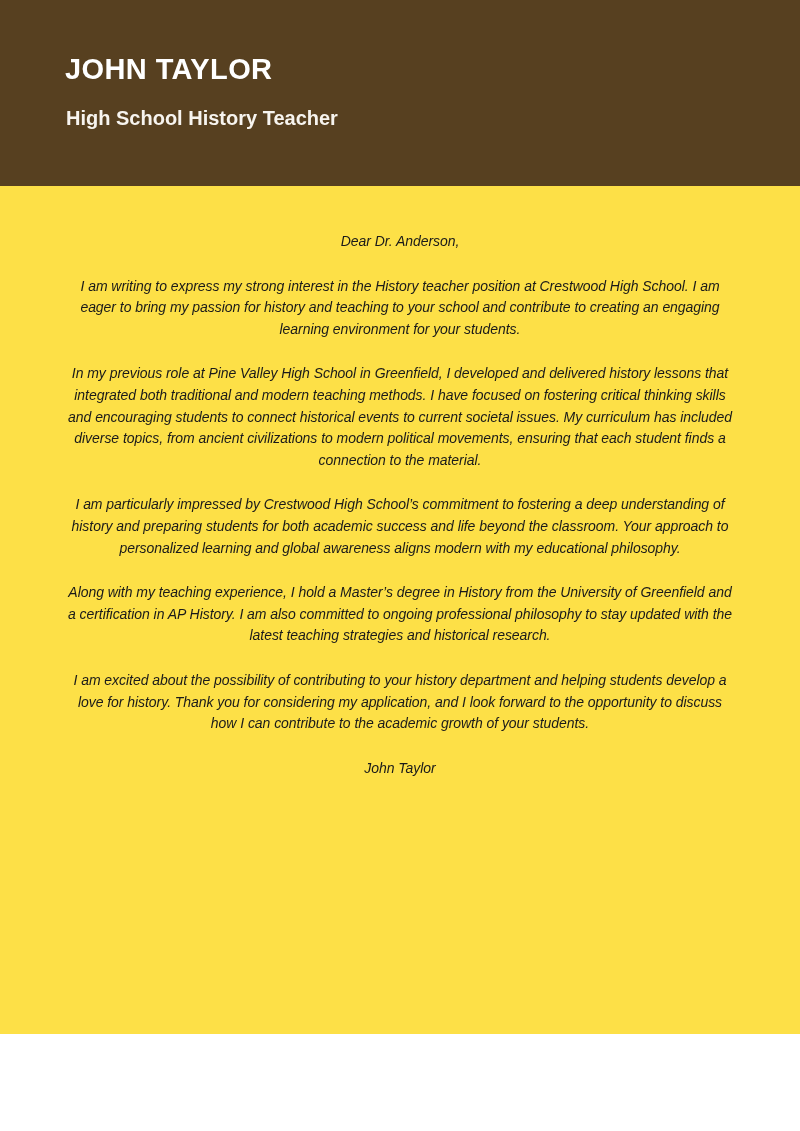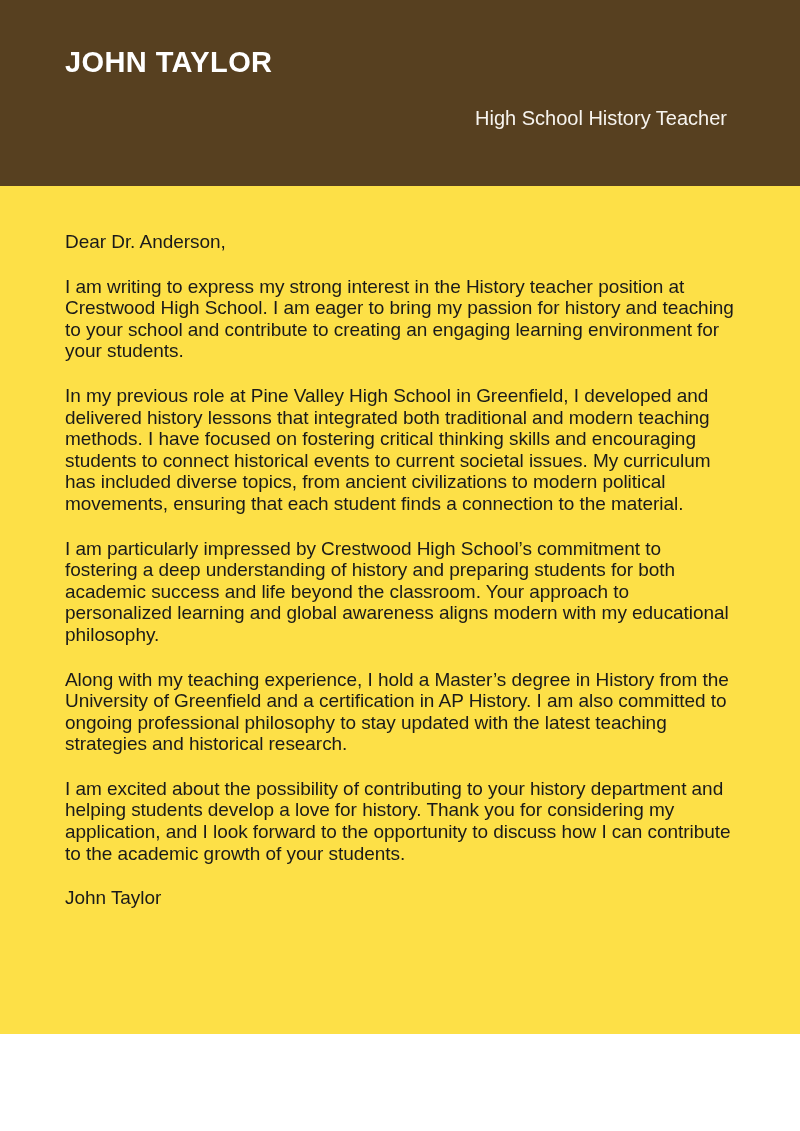--- a/index.html
+++ b/index.html
@@ -42,47 +42,47 @@
     color: #ffffff;
     font-size: 29px;
     font-weight: 700;
     letter-spacing: 0.4px;
     line-height: 1.1;
     text-transform: uppercase;
     padding-bottom: 2px;
   }
 
   .candidate-title {
-    margin: 8px;
+    margin: 1px;
     color: #f7f4ef;
     font-size: 20px;
-    font-weight: 400;
+    font-weight: 700;
     line-height: 1.25;
     padding-top: 18px;
-    text-align: right;
   }
 
   
   .letter-body {
     position: absolute;
     top: 186px;
     left: 0;
     width: 800px;
     box-sizing: border-box;
     padding: 45px 65px 0 65px;
   }
 
   .letter-line {
     margin: 0;
     color: #1a1a1a;
-    font-size: 19px;
+    font-size: 14px;
     line-height: 21.6px;
     letter-spacing: -0.05px;
     max-width: 672px;
-    text-align: left;
+    text-align: center;
+    font-style: italic;
   }
 
   .salutation {
     padding-bottom: 23px;
   }
 
   .letter-paragraph {
     padding-bottom: 23px;
   }
 

